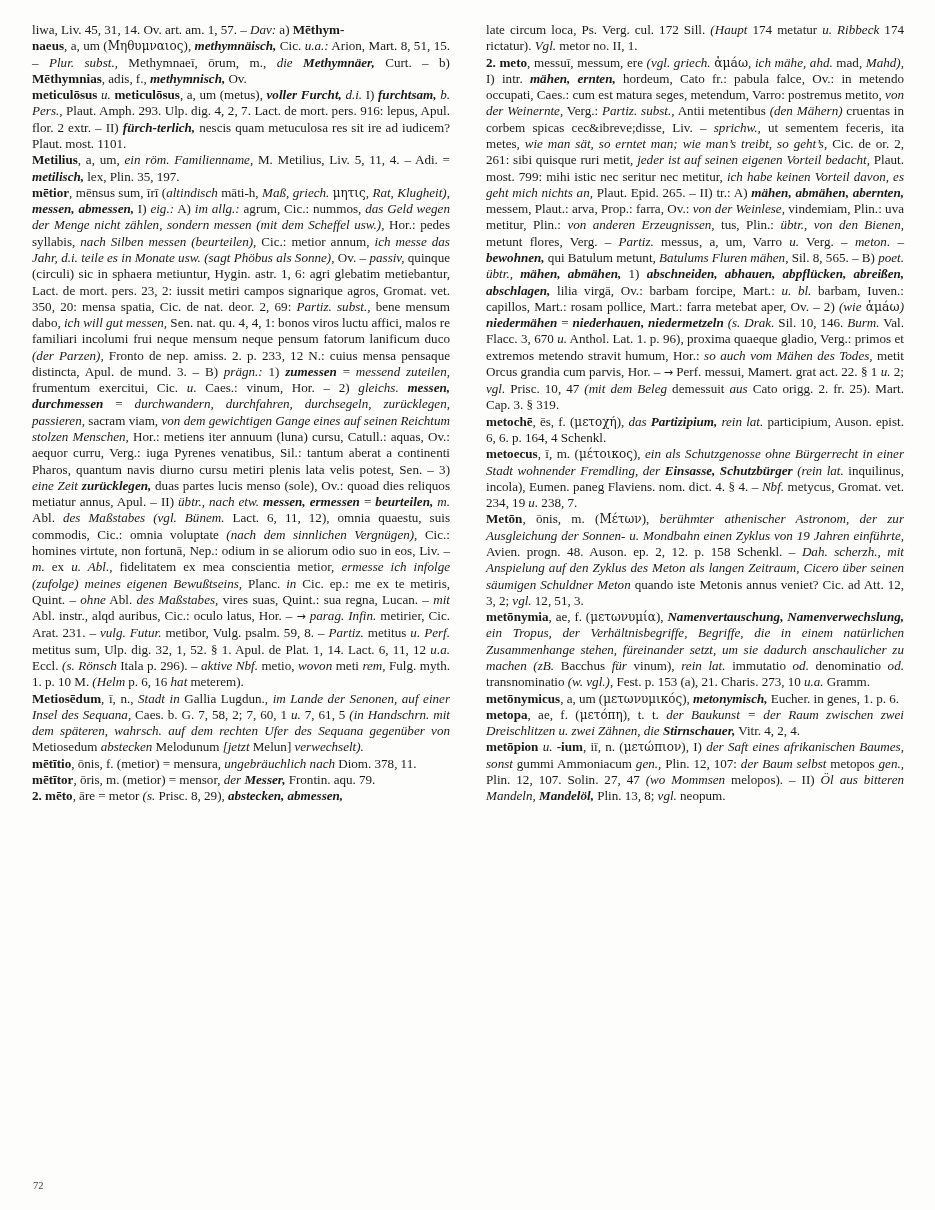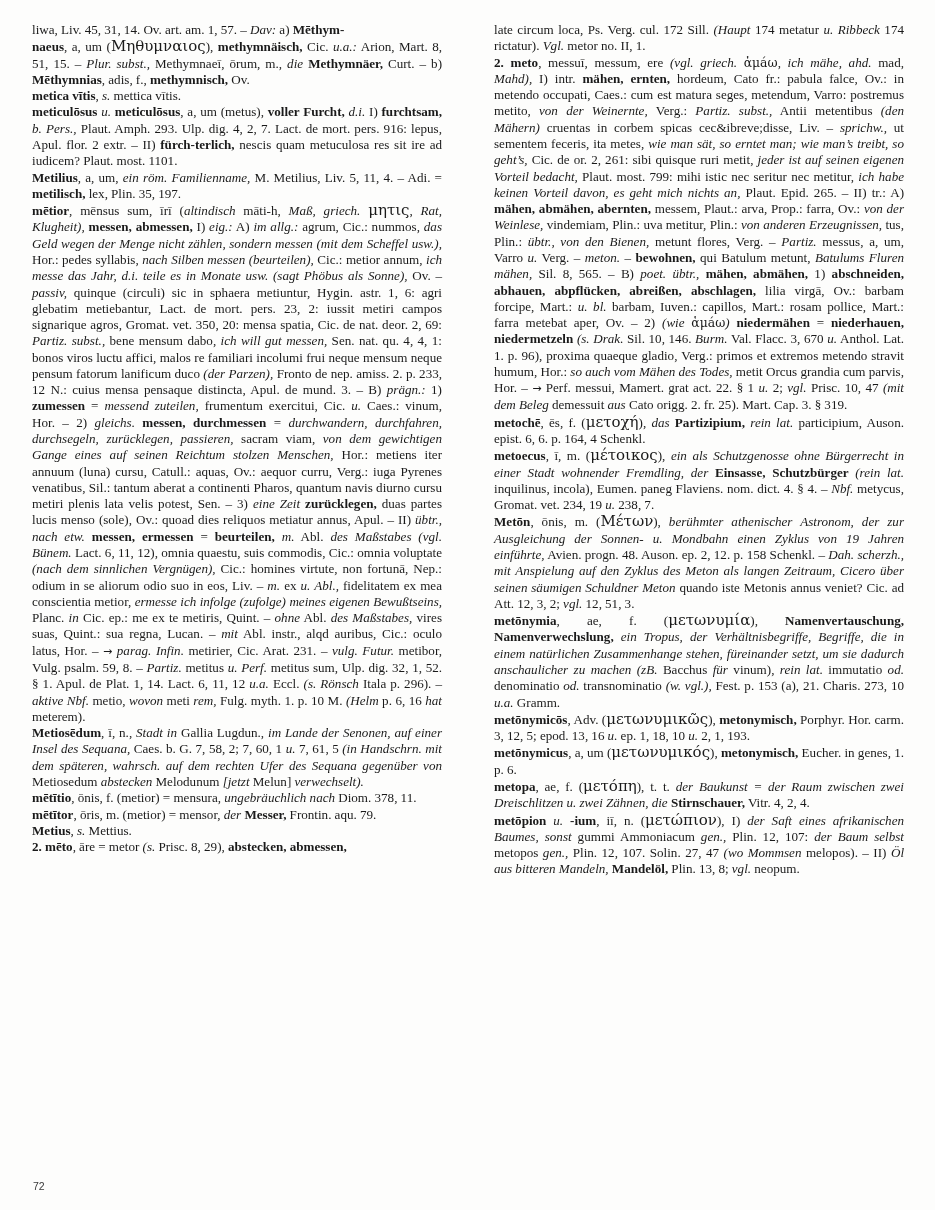--- a/index.html
+++ b/index.html
@@ -33,91 +33,88 @@
     font-size: 13.1px;
     line-height: 16.28px;
     text-align: justify;
     text-justify: inter-word;
     hyphens: manual;
     -webkit-hyphens: manual;
     word-spacing: -0.1px;
   }
   .column.right {
     width: 418px;
-    margin-left: 16px;
   }
   .entry {
     margin: 0;
     padding: 0;
     text-align: justify;
     text-indent: 0;
   }
   
   .cont {
     text-indent: 0;
   }
   b, .hw {
     font-weight: bold;
   }
   i, .it {
     font-style: italic;
   }
   .bi {
     font-weight: bold;
+    font-style: italic;
   }
   .gk {
     font-family: "DejaVu Serif", "Liberation Serif", serif;
     font-style: normal;
-    font-size: 15px;
+    font-size: 12px;
   }
   .gk-i {
     font-family: "DejaVu Serif", "Liberation Serif", serif;
     font-size: 12.4px;
   }
   .folio {
     position: absolute;
     left: 33px;
     top: 1180px;
     font-size: 10.5px;
     color: #3a3a3a;
-    font-family: Liberation Sans, sans-serif;
+    font-family: Liberation Serif, serif;
   }
   .arrow {
     font-family: "DejaVu Sans", sans-serif;
     font-size: 11px;
   }
 </style>
 </head>
 <body>
 
 <div class="page">
 
   <div class="columns">
 
     <div class="column left" id="left-col">
         <p class="entry cont">liwa, Liv. 45, 31, 14. Ov. art. am. 1, 57. – <i>Dav:</i> a) <b>Mēthym-<br>naeus</b>, a, um (<span class="gk">Μηθυμναιος</span>), <span class="bi">methymnäisch,</span> Cic. <i>u.a.:</i> Arion, Mart. 8, 51, 15. – <i>Plur. subst.,</i> Methymnaeī, ōrum, m., <i>die</i> <span class="bi">Methymnäer,</span> Curt. – b) <b>Mēthymnias</b>, adis, f., <span class="bi">methymnisch,</span> Ov.</p>
-        <p class="entry"><b>metica vītis</b>, <i>s.</i> mettica vītis.</p>
         <p class="entry"><b>meticulōsus</b> <i>u.</i> <b>meticulōsus</b>, a, um (metus), <span class="bi">voller Furcht,</span> <i>d.i.</i> I) <span class="bi">furchtsam,</span> <i>b. Pers.,</i> Plaut. Amph. 293. Ulp. dig. 4, 2, 7. Lact. de mort. pers. 916: lepus, Apul. flor. 2 extr. – II) <span class="bi">fürch-terlich,</span> nescis quam metuculosa res sit ire ad iudicem? Plaut. most. 1101.</p>
         <p class="entry"><b>Metilius</b>, a, um, <i>ein röm. Familienname,</i> M. Metilius, Liv. 5, 11, 4. – Adi. = <span class="bi">metilisch,</span> lex, Plin. 35, 197.</p>
         <p class="entry"><b>mētior</b>, mēnsus sum, īrī (<i>altindisch</i> māti-h, <i>Maß, griech.</i> <span class="gk">μητις</span>, <i>Rat, Klugheit),</i> <span class="bi">messen, abmessen,</span> I) <i>eig.:</i> A) <i>im allg.:</i> agrum, Cic.: nummos, <i>das Geld wegen der Menge nicht zählen, sondern messen (mit dem Scheffel usw.),</i> Hor.: pedes syllabis, <i>nach Silben messen (beurteilen),</i> Cic.: metior annum, <i>ich messe das Jahr, d.i. teile es in Monate usw. (sagt Phöbus als Sonne),</i> Ov. – <i>passiv,</i> quinque (circuli) sic in sphaera metiuntur, Hygin. astr. 1, 6: agri glebatim metiebantur, Lact. de mort. pers. 23, 2: iussit metiri campos signarique agros, Gromat. vet. 350, 20: mensa spatia, Cic. de nat. deor. 2, 69: <i>Partiz. subst.,</i> bene mensum dabo, <i>ich will gut messen,</i> Sen. nat. qu. 4, 4, 1: bonos viros luctu affici, malos re familiari incolumi frui neque mensum neque pensum fatorum lanificum duco <i>(der Parzen),</i> Fronto de nep. amiss. 2. p. 233, 12 N.: cuius mensa pensaque distincta, Apul. de mund. 3. – B) <i>prägn.:</i> 1) <span class="bi">zumessen</span> = <i>messend zuteilen,</i> frumentum exercitui, Cic. <i>u.</i> Caes.: vinum, Hor. – 2) <i>gleichs.</i> <span class="bi">messen, durchmessen</span> = <i>durchwandern, durchfahren, durchsegeln, zurücklegen, passieren,</i> sacram viam, <i>von dem gewichtigen Gange eines auf seinen Reichtum stolzen Menschen,</i> Hor.: metiens iter annuum (luna) cursu, Catull.: aquas, Ov.: aequor curru, Verg.: iuga Pyrenes venatibus, Sil.: tantum aberat a continenti Pharos, quantum navis diurno cursu metiri plenis lata velis potest, Sen. – 3) <i>eine Zeit</i> <span class="bi">zurücklegen,</span> duas partes lucis menso (sole), Ov.: quoad dies reliquos metiatur annus, Apul. – II) <i>übtr., nach etw.</i> <span class="bi">messen, ermessen</span> = <span class="bi">beurteilen,</span> <i>m.</i> Abl. <i>des Maßstabes (vgl. Bünem.</i> Lact. 6, 11, 12), omnia quaestu, suis commodis, Cic.: omnia voluptate <i>(nach dem sinnlichen Vergnügen),</i> Cic.: homines virtute, non fortunā, Nep.: odium in se aliorum odio suo in eos, Liv. – <i>m.</i> ex <i>u. Abl.,</i> fidelitatem ex mea conscientia metior, <i>ermesse ich infolge (zufolge) meines eigenen Bewußtseins,</i> Planc. <i>in</i> Cic. ep.: me ex te metiris, Quint. – <i>ohne</i> Abl. <i>des Maßstabes,</i> vires suas, Quint.: sua regna, Lucan. – <i>mit</i> Abl. instr., alqd auribus, Cic.: oculo latus, Hor. – <span class="arrow">→</span> <i>parag. Infin.</i> metirier, Cic. Arat. 231. – <i>vulg. Futur.</i> metibor, Vulg. psalm. 59, 8. – <i>Partiz.</i> metitus <i>u. Perf.</i> metitus sum, Ulp. dig. 32, 1, 52. § 1. Apul. de Plat. 1, 14. Lact. 6, 11, 12 <i>u.a.</i> Eccl. <i>(s. Rönsch</i> Itala p. 296). – <i>aktive Nbf.</i> metio, <i>wovon</i> meti <i>rem,</i> Fulg. myth. 1. p. 10 M. <i>(Helm</i> p. 6, 16 <i>hat</i> meterem).</p>
         <p class="entry"><b>Metiosēdum</b>, ī, n., <i>Stadt in</i> Gallia Lugdun., <i>im Lande der Senonen, auf einer Insel des Sequana,</i> Caes. b. G. 7, 58, 2; 7, 60, 1 <i>u.</i> 7, 61, 5 <i>(in Handschrn. mit dem späteren, wahrsch. auf dem rechten Ufer des Sequana gegenüber von</i> Metiosedum <i>abstecken</i> Melodunum <i>[jetzt</i> Melun] <i>verwechselt).</i></p>
         <p class="entry"><b>mētītio</b>, ōnis, f. (metior) = mensura, <i>ungebräuchlich nach</i> Diom. 378, 11.</p>
         <p class="entry"><b>mētītor</b>, ōris, m. (metior) = mensor, <i>der</i> <span class="bi">Messer,</span> Frontin. aqu. 79.</p>
-        <p class="entry"><b>Metius</b>, <i>s.</i> Mettius.</p>
         <p class="entry"><b>2. mēto</b>, āre = metor <i>(s.</i> Prisc. 8, 29), <span class="bi">abstecken, abmessen,</span></p>
       </div>
 
     <div class="column right" id="right-col">
         <p class="entry cont">late circum loca, Ps. Verg. cul. 172 Sill. <i>(Haupt</i> 174 metatur <i>u. Ribbeck</i> 174 rictatur). <i>Vgl.</i> metor no. II, 1.</p>
         <p class="entry"><b>2. meto</b>, messuī, messum, ere <i>(vgl. griech.</i> <span class="gk-i">ἁμáω</span>, <i>ich mähe, ahd.</i> mad, <i>Mahd),</i> I) intr. <span class="bi">mähen, ernten,</span> hordeum, Cato fr.: pabula falce, Ov.: in metendo occupati, Caes.: cum est matura seges, metendum, Varro: postremus metito, <i>von der Weinernte,</i> Verg.: <i>Partiz. subst.,</i> Antii metentibus <i>(den Mähern)</i> cruentas in corbem spicas cec&amp;ibreve;disse, Liv. – <i>sprichw.,</i> ut sementem feceris, ita metes, <i>wie man sät, so erntet man; wie man’s treibt, so geht’s,</i> Cic. de or. 2, 261: sibi quisque ruri metit, <i>jeder ist auf seinen eigenen Vorteil bedacht,</i> Plaut. most. 799: mihi istic nec seritur nec metitur, <i>ich habe keinen Vorteil davon, es geht mich nichts an,</i> Plaut. Epid. 265. – II) tr.: A) <span class="bi">mähen, abmähen, abernten,</span> messem, Plaut.: arva, Prop.: farra, Ov.: <i>von der Weinlese,</i> vindemiam, Plin.: uva metitur, Plin.: <i>von anderen Erzeugnissen,</i> tus, Plin.: <i>übtr., von den Bienen,</i> metunt flores, Verg. – <i>Partiz.</i> messus, a, um, Varro <i>u.</i> Verg. – <i>meton.</i> – <span class="bi">bewohnen,</span> qui Batulum metunt, <i>Batulums Fluren mähen,</i> Sil. 8, 565. – B) <i>poet. übtr.,</i> <span class="bi">mähen, abmähen,</span> 1) <span class="bi">abschneiden, abhauen, abpflücken, abreißen, abschlagen,</span> lilia virgā, Ov.: barbam forcipe, Mart.: <i>u. bl.</i> barbam, Iuven.: capillos, Mart.: rosam pollice, Mart.: farra metebat aper, Ov. – 2) <i>(wie</i> <span class="gk-i">ἁμáω</span><i>)</i> <span class="bi">niedermähen</span> = <span class="bi">niederhauen, niedermetzeln</span> <i>(s. Drak.</i> Sil. 10, 146. <i>Burm.</i> Val. Flacc. 3, 670 <i>u.</i> Anthol. Lat. 1. p. 96), proxima quaeque gladio, Verg.: primos et extremos metendo stravit humum, Hor.: <i>so auch vom Mähen des Todes,</i> metit Orcus grandia cum parvis, Hor. – <span class="arrow">→</span> Perf. messui, Mamert. grat act. 22. § 1 <i>u.</i> 2; <i>vgl.</i> Prisc. 10, 47 <i>(mit dem Beleg</i> demessuit <i>aus</i> Cato origg. 2. fr. 25). Mart. Cap. 3. § 319.</p>
         <p class="entry"><b>metochē</b>, ēs, f. (<span class="gk">μετοχή</span>), <i>das</i> <span class="bi">Partizipium,</span> <i>rein lat.</i> participium, Auson. epist. 6, 6. p. 164, 4 Schenkl.</p>
         <p class="entry"><b>metoecus</b>, ī, m. (<span class="gk">μέτοικος</span>), <i>ein als Schutzgenosse ohne Bürgerrecht in einer Stadt wohnender Fremdling, der</i> <span class="bi">Einsasse, Schutzbürger</span> <i>(rein lat.</i> inquilinus, incola), Eumen. paneg Flaviens. nom. dict. 4. § 4. – <i>Nbf.</i> metycus, Gromat. vet. 234, 19 <i>u.</i> 238, 7.</p>
         <p class="entry"><b>Metōn</b>, ōnis, m. (<span class="gk">Μέτων</span>), <i>berühmter athenischer Astronom, der zur Ausgleichung der Sonnen- u. Mondbahn einen Zyklus von 19 Jahren einführte,</i> Avien. progn. 48. Auson. ep. 2, 12. p. 158 Schenkl. – <i>Dah. scherzh., mit Anspielung auf den Zyklus des Meton als langen Zeitraum, Cicero über seinen säumigen Schuldner Meton</i> quando iste Metonis annus veniet? Cic. ad Att. 12, 3, 2; <i>vgl.</i> 12, 51, 3.</p>
         <p class="entry"><b>metōnymia</b>, ae, f. (<span class="gk">μετωνυμία</span>), <span class="bi">Namenvertauschung, Namenverwechslung,</span> <i>ein Tropus, der Verhältnisbegriffe, Begriffe, die in einem natürlichen Zusammenhange stehen, füreinander setzt, um sie dadurch anschaulicher zu machen (zB.</i> Bacchus <i>für</i> vinum), <i>rein lat.</i> immutatio <i>od.</i> denominatio <i>od.</i> transnominatio <i>(w. vgl.),</i> Fest. p. 153 (a), 21. Charis. 273, 10 <i>u.a.</i> Gramm.</p>
-        <p class="entry"><b>metōnymicōs</b>, Adv. (<span class="gk">μετωνυμικῶς</span>), <span class="bi">metonymisch,</span> Porphyr. Hor. carm. 3, 12, 5; epod. 13, 16 <i>u.</i> ep. 1, 18, 10 <i>u.</i> 2, 1, 193.</p>
         <p class="entry"><b>metōnymicus</b>, a, um (<span class="gk">μετωνυμικός</span>), <span class="bi">metonymisch,</span> Eucher. in genes, 1. p. 6.</p>
         <p class="entry"><b>metopa</b>, ae, f. (<span class="gk">μετόπη</span>), t. t. <i>der Baukunst = der Raum zwischen zwei Dreischlitzen u. zwei Zähnen, die</i> <span class="bi">Stirnschauer,</span> Vitr. 4, 2, 4.</p>
         <p class="entry"><b>metōpion</b> <i>u.</i> <b>-ium</b>, iī, n. (<span class="gk">μετώπιον</span>), I) <i>der Saft eines afrikanischen Baumes, sonst</i> gummi Ammoniacum <i>gen.,</i> Plin. 12, 107: <i>der Baum selbst</i> metopos <i>gen.,</i> Plin. 12, 107. Solin. 27, 47 <i>(wo Mommsen</i> melopos). – II) <i>Öl aus bitteren Mandeln,</i> <span class="bi">Mandelöl,</span> Plin. 13, 8; <i>vgl.</i> neopum.</p>
       </div>
 
   </div>
 
   <div class="folio">72</div>
 
 </div>

